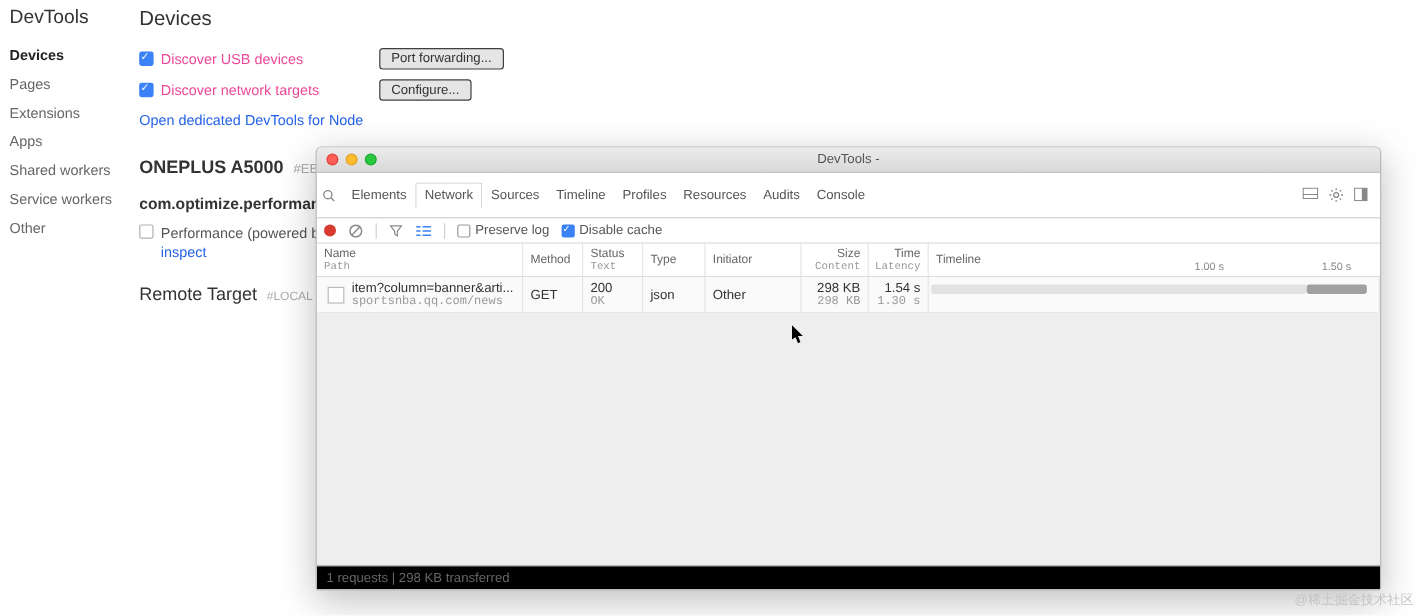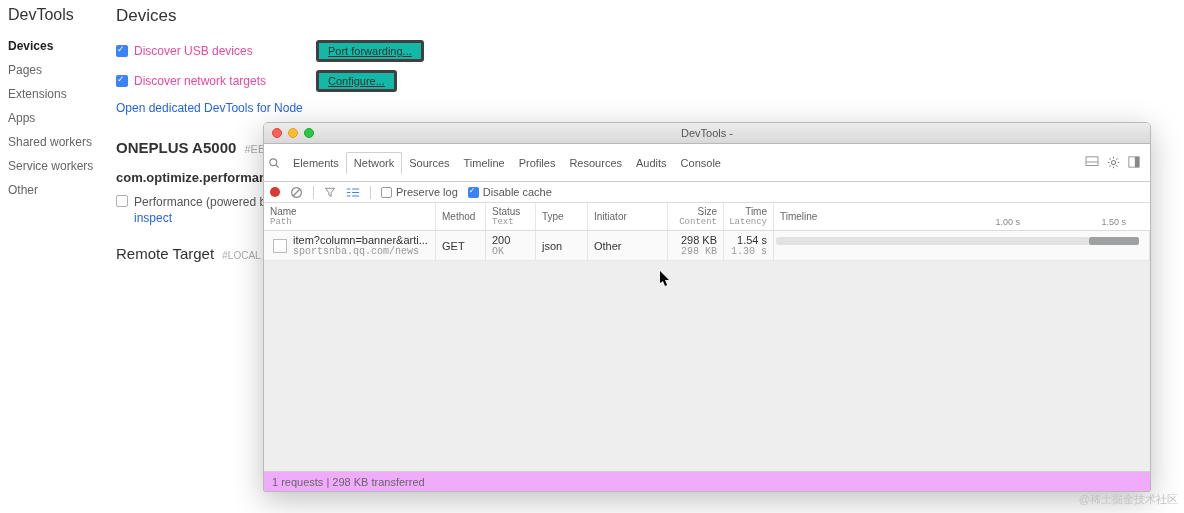--- a/index.html
+++ b/index.html
@@ -29,22 +29,22 @@
   .main h1 { font-size: 17px; font-weight: 500; margin-bottom: 14px; }
 
   .chk-row { display: flex; align-items: center; gap: 10px; margin-bottom: 8px; }
   .chk-row .box {
     display: flex; align-items: center; gap: 6px; font-size: 12px; color: #ec4899;
     width: 190px;
   }
   .chk { width:12px; height:12px; border-radius:2px; background:#3b82f6; position:relative; flex:0 0 12px;}
   .chk::after { content:"✓"; color:#fff; font-size:9px; position:absolute; top:-1px; left:1px; }
   .btn {
-    background:#14b8a6; border:3px solid #404040; border-radius:3px;
-    padding:2px 9px; font-size:11px; color:#333; cursor:pointer;text-decoration:underline;
+    background:#e5e5e5; border:1px solid #404040; border-radius:3px;
+    padding:2px 9px; font-size:11px; color:#333; cursor:pointer;
   }
   .link { color:#2563eb; font-size:12px; cursor:pointer; margin-bottom:14px; display:inline-block; }
 
   .device-title { font-size:15px; font-weight:600; margin-top:10px; }
   .device-title .serial { font-weight:400; color:#aaa; font-size:11px; margin-left:4px;}
   .pkg { font-size:13px; font-weight:600; margin-top:14px; }
 
   .powered { display:flex; align-items:flex-start; gap:6px; margin-top:10px; font-size:12px; color:#555;}
   .powered .chkempty { width:12px;height:12px;border:1px solid #b0b0b0;border-radius:2px;flex:0 0 12px;}
   .inspect { color:#2563eb; font-size:12px; margin-top:2px; cursor:pointer; }
@@ -136,21 +136,21 @@
     background-image:
       linear-gradient(to right,#eee 1px,transparent 1px);
     background-size: 1px 100%;
     background-position:0 0;
   }
   .vgrid { display:flex; height:100%; }
   .vgrid div{border-right:1px solid #eee;}
 
   .statusbar {
     height:20px; border-top:1px solid #cfcfcf;
-    background:#f0abfc; font-size:11px; color:#666;
+    background:#000000; font-size:11px; color:#666;
     display:flex; align-items:center; padding:0 8px;
   }
 
   .cursor { position:absolute; left:660px; top:271px; font-size:13px; color:#000; pointer-events:none;}
 
   .watermark { position:absolute; right:6px; bottom:6px; font-size:11px; color:#c4c4c4; }
   svg { display:block; }
 </style>
 </head>
 <body>

